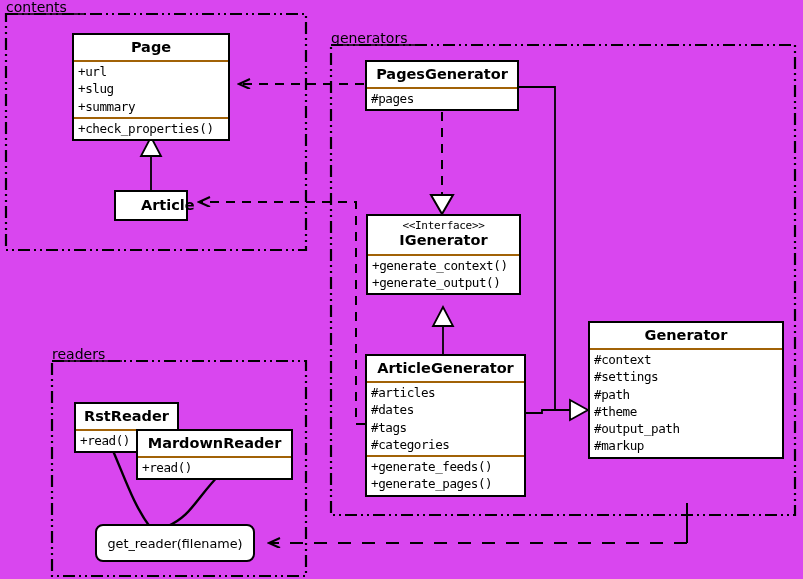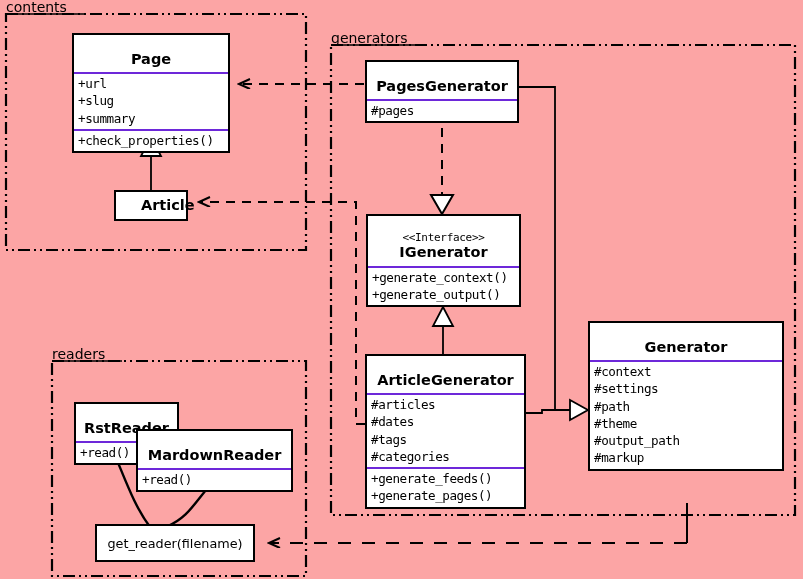--- a/index.html
+++ b/index.html
@@ -4,21 +4,21 @@
 <style>
   html, body {
     margin: 0;
     padding: 0;
     background: #ffffff;
   }
   #canvas {
     position: relative;
     width: 803px;
     height: 579px;
-    background: #fca5a5;
+    background: #d946ef;
     font-family: "DejaVu Sans", sans-serif;
     overflow: hidden;
   }
   #svg-layer {
     position: absolute;
     left: 0;
     top: 0;
     width: 803px;
     height: 579px;
     pointer-events: none;
@@ -42,33 +42,33 @@
     background: #ffffff;
     z-index: 5;
   }
   .uml-name {
     box-sizing: border-box;
     text-align: center;
     font-family: "DejaVu Sans", sans-serif;
     font-weight: bold;
     font-size: 14.5px;
     color: #000;
-    padding: 16px 6px 5px 6px;
+    padding: 4px 6px 5px 6px;
     line-height: 1.12;
   }
   .uml-stereotype {
     display: block;
     font-weight: normal;
     font-family: "DejaVu Sans Mono", monospace;
     font-size: 11px;
     letter-spacing: -0.3px;
   }
   .uml-compartment {
     box-sizing: border-box;
-    border-top: 2px solid #6d28d9;
+    border-top: 2px solid #a16207;
     padding: 1px 3px 2px 4px;
     font-family: "DejaVu Sans Mono", monospace;
     font-size: 12.6px;
     line-height: 1.37;
     color: #000;
     letter-spacing: -0.45px;
     white-space: nowrap;
   }
   .uml-compartment div { white-space: nowrap; }
 
@@ -247,17 +247,17 @@
     </div>
   </div>
 
   <div class="uml-class" style="left:136px; top:429px; width:157px;">
     <div class="uml-name">MardownReader</div>
     <div class="uml-compartment">
       <div>+read()</div>
     </div>
   </div>
 
-  <div class="fn-box" style="left:95px; top:524px; width:160px; height:38px;">
+  <div class="fn-box" style="left:95px; top:524px; width:160px; height:38px;border-radius:8px;">
     <span>get_reader(filename)</span>
   </div>
 
 </div>
 
 </body></html>

